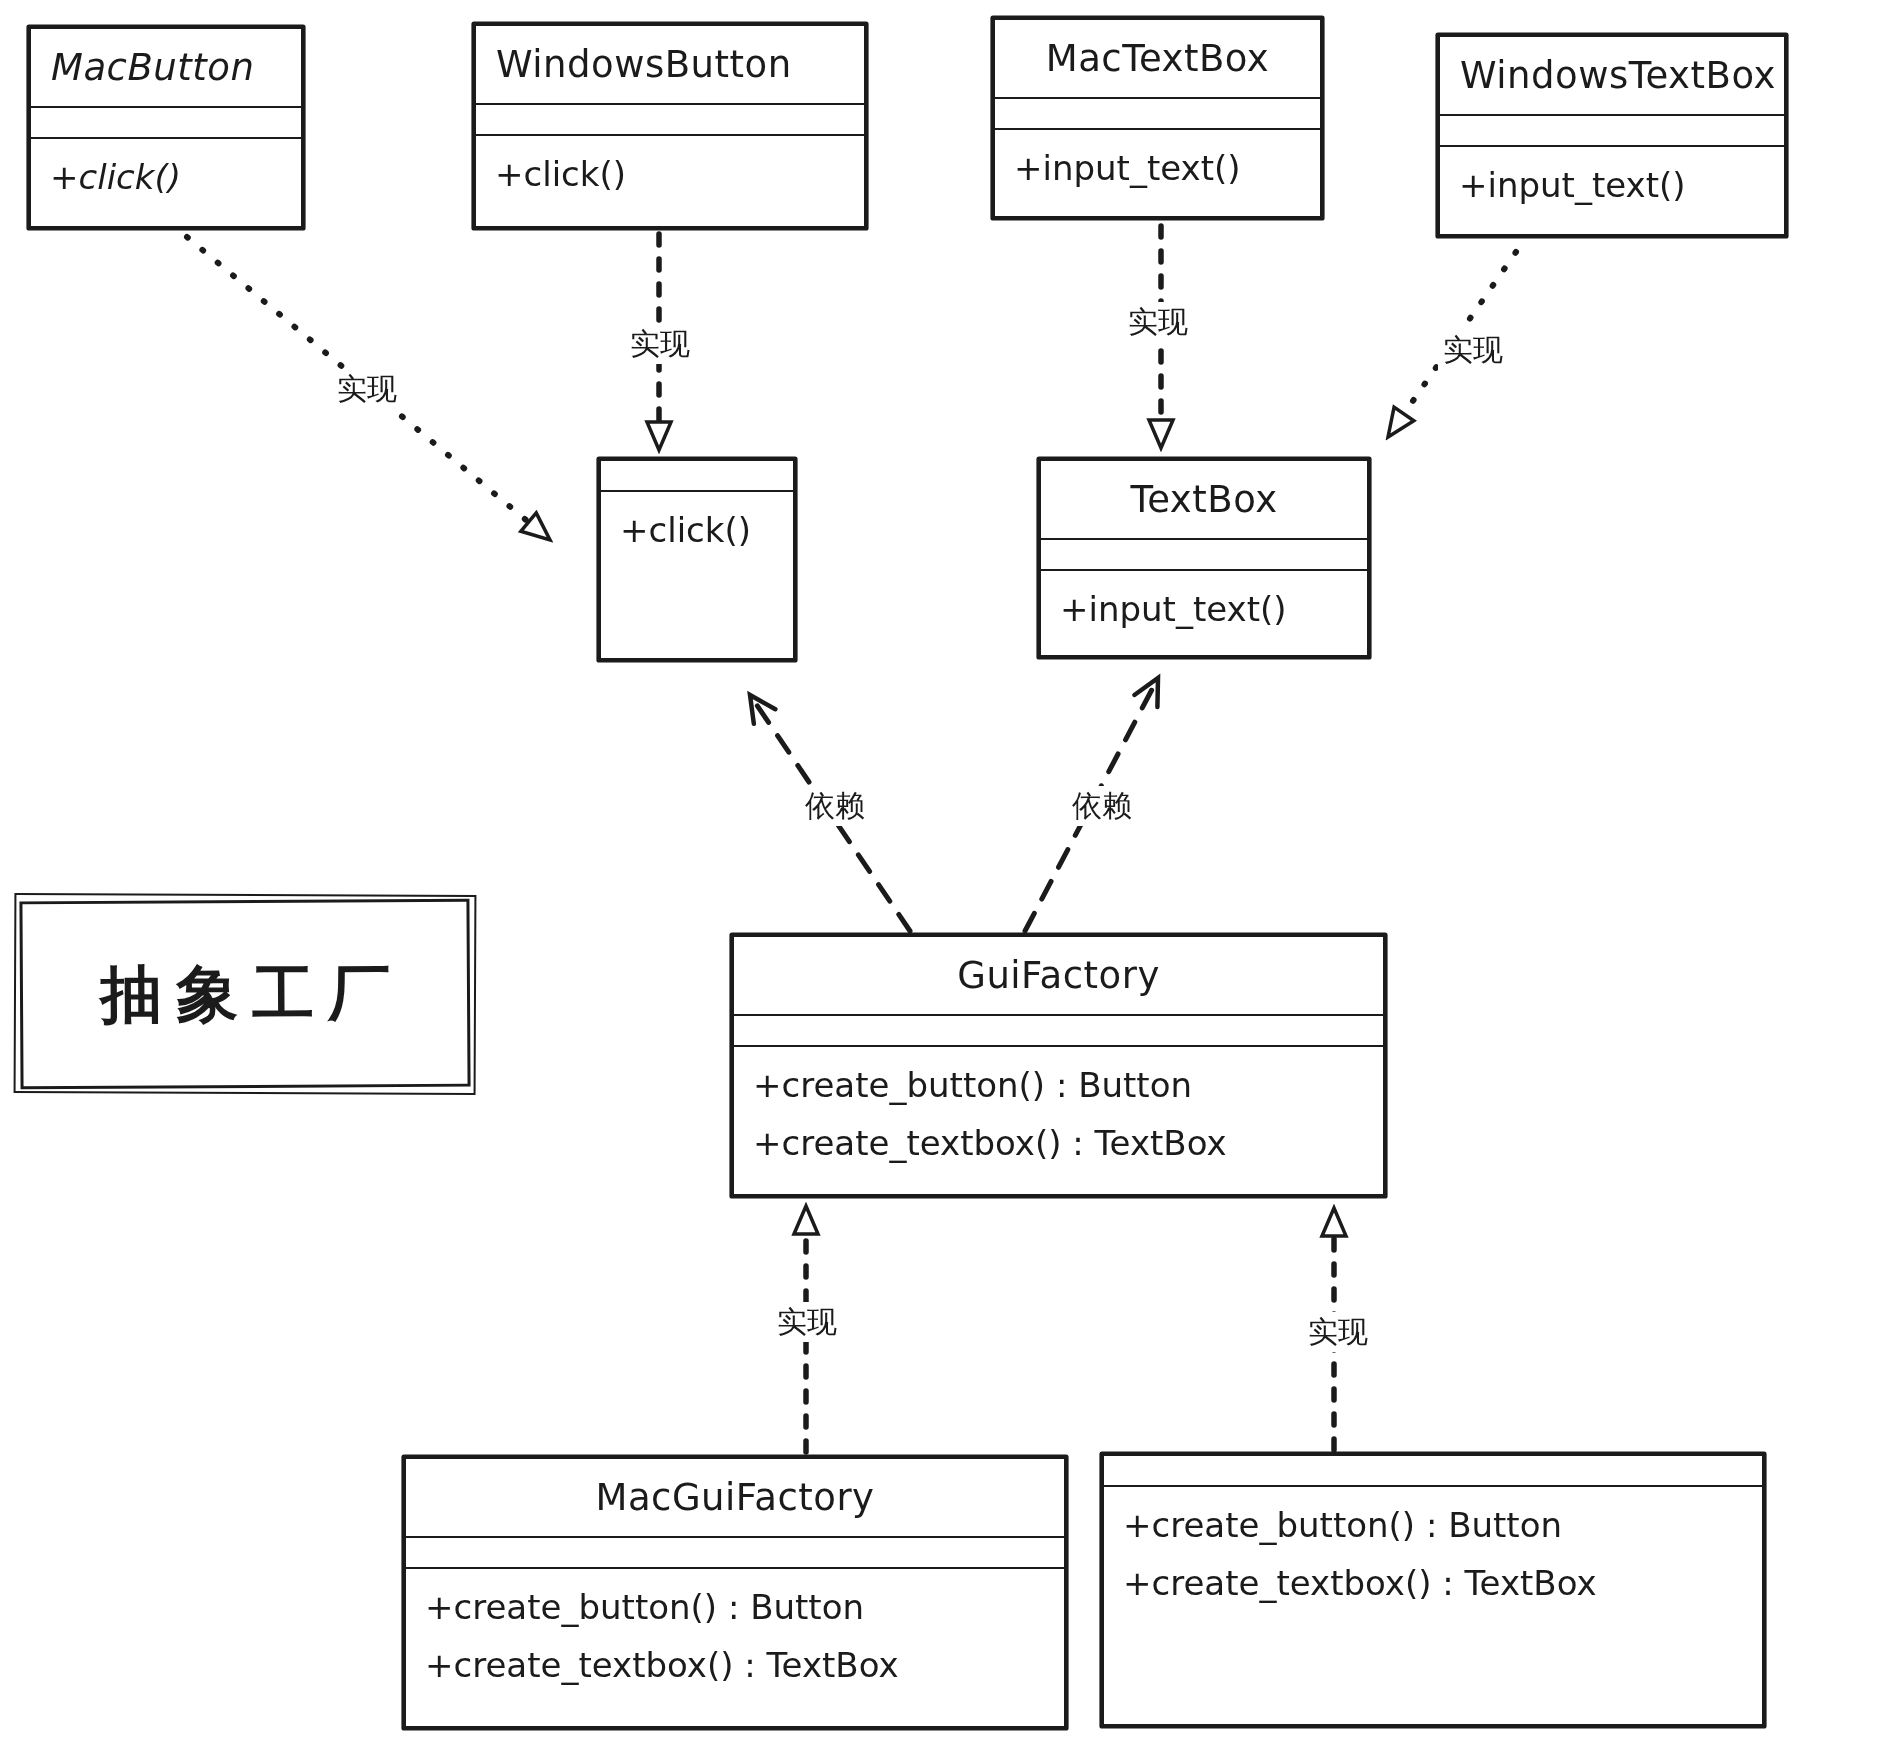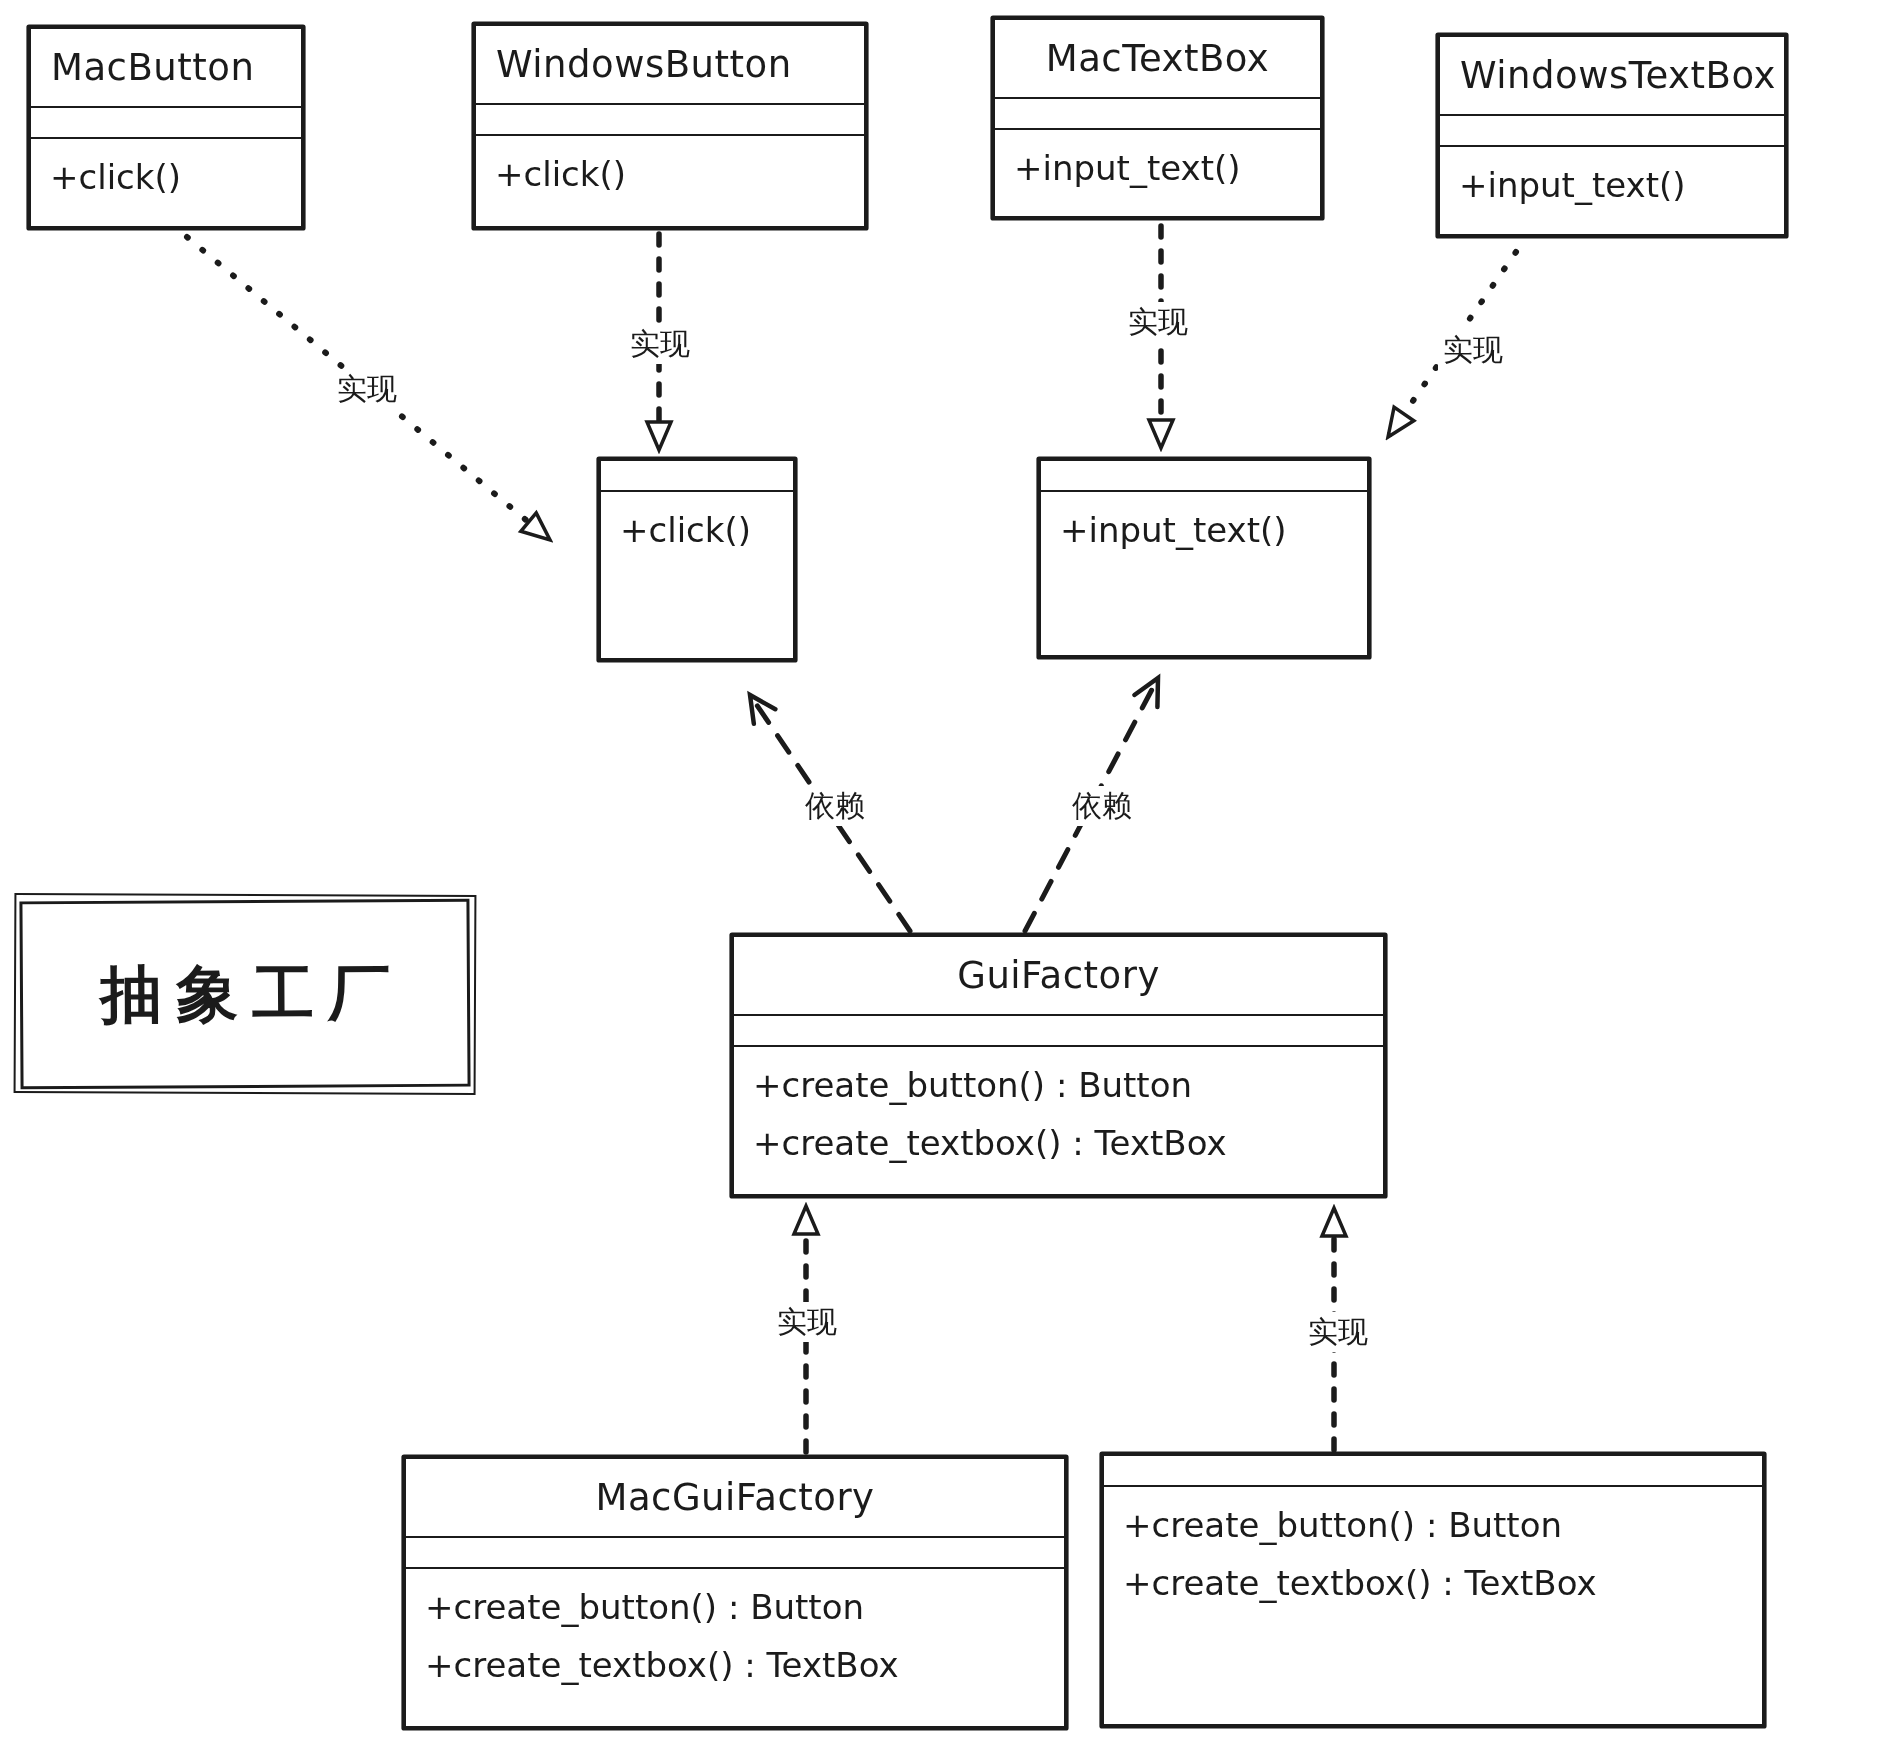--- a/index.html
+++ b/index.html
@@ -107,21 +107,21 @@
     <path class="edge-line dot-round" d="M187,237 L550,540" marker-end="url(#tri)"></path>
     <path class="edge-line dot-dash" d="M659,234 L659,450" marker-end="url(#tri)"></path>
     <path class="edge-line dot-dash" d="M1161,226 L1161,448" marker-end="url(#tri)"></path>
     <path class="edge-line dot-round" d="M1516,252 L1388,437" marker-end="url(#tri)"></path>
     <path class="edge-line dep-dash" d="M910,931 L750,695" marker-end="url(#vee)"></path>
     <path class="edge-line dep-dash" d="M1025,931 L1158,678" marker-end="url(#vee)"></path>
     <path class="edge-line dot-dash" d="M806,1452 L806,1206" marker-end="url(#tri)"></path>
     <path class="edge-line dot-dash" d="M1334,1450 L1334,1208" marker-end="url(#tri)"></path>
   </svg>
 
-  <div class="uml-box" style="left:27px; top:25px; width:278px; height:205px;">
+  <div class="uml-box" style="left:27px; top:25px; width:278px; height:205px;font-style:italic;">
     <div class="uml-title align-left">MacButton</div>
     <div class="uml-attrs"></div>
     <div class="uml-methods">
       <div class="uml-method">+click()</div>
     </div>
   </div>
 
   <div class="uml-box" style="left:472px; top:22px; width:396px; height:208px;">
     <div class="uml-title align-left">WindowsButton</div>
     <div class="uml-attrs"></div>
@@ -147,20 +147,21 @@
   </div>
 
   <div class="uml-box" style="left:597px; top:457px; width:200px; height:205px;">
     <div class="uml-attrs"></div>
     <div class="uml-methods">
       <div class="uml-method">+click()</div>
     </div>
   </div>
 
   <div class="uml-box" style="left:1037px; top:457px; width:334px; height:202px;">
+    <div class="uml-title">TextBox</div>
     <div class="uml-attrs"></div>
     <div class="uml-methods">
       <div class="uml-method">+input_text()</div>
     </div>
   </div>
 
   <div class="uml-box" style="left:730px; top:933px; width:657px; height:265px;">
     <div class="uml-title">GuiFactory</div>
     <div class="uml-attrs"></div>
     <div class="uml-methods">

